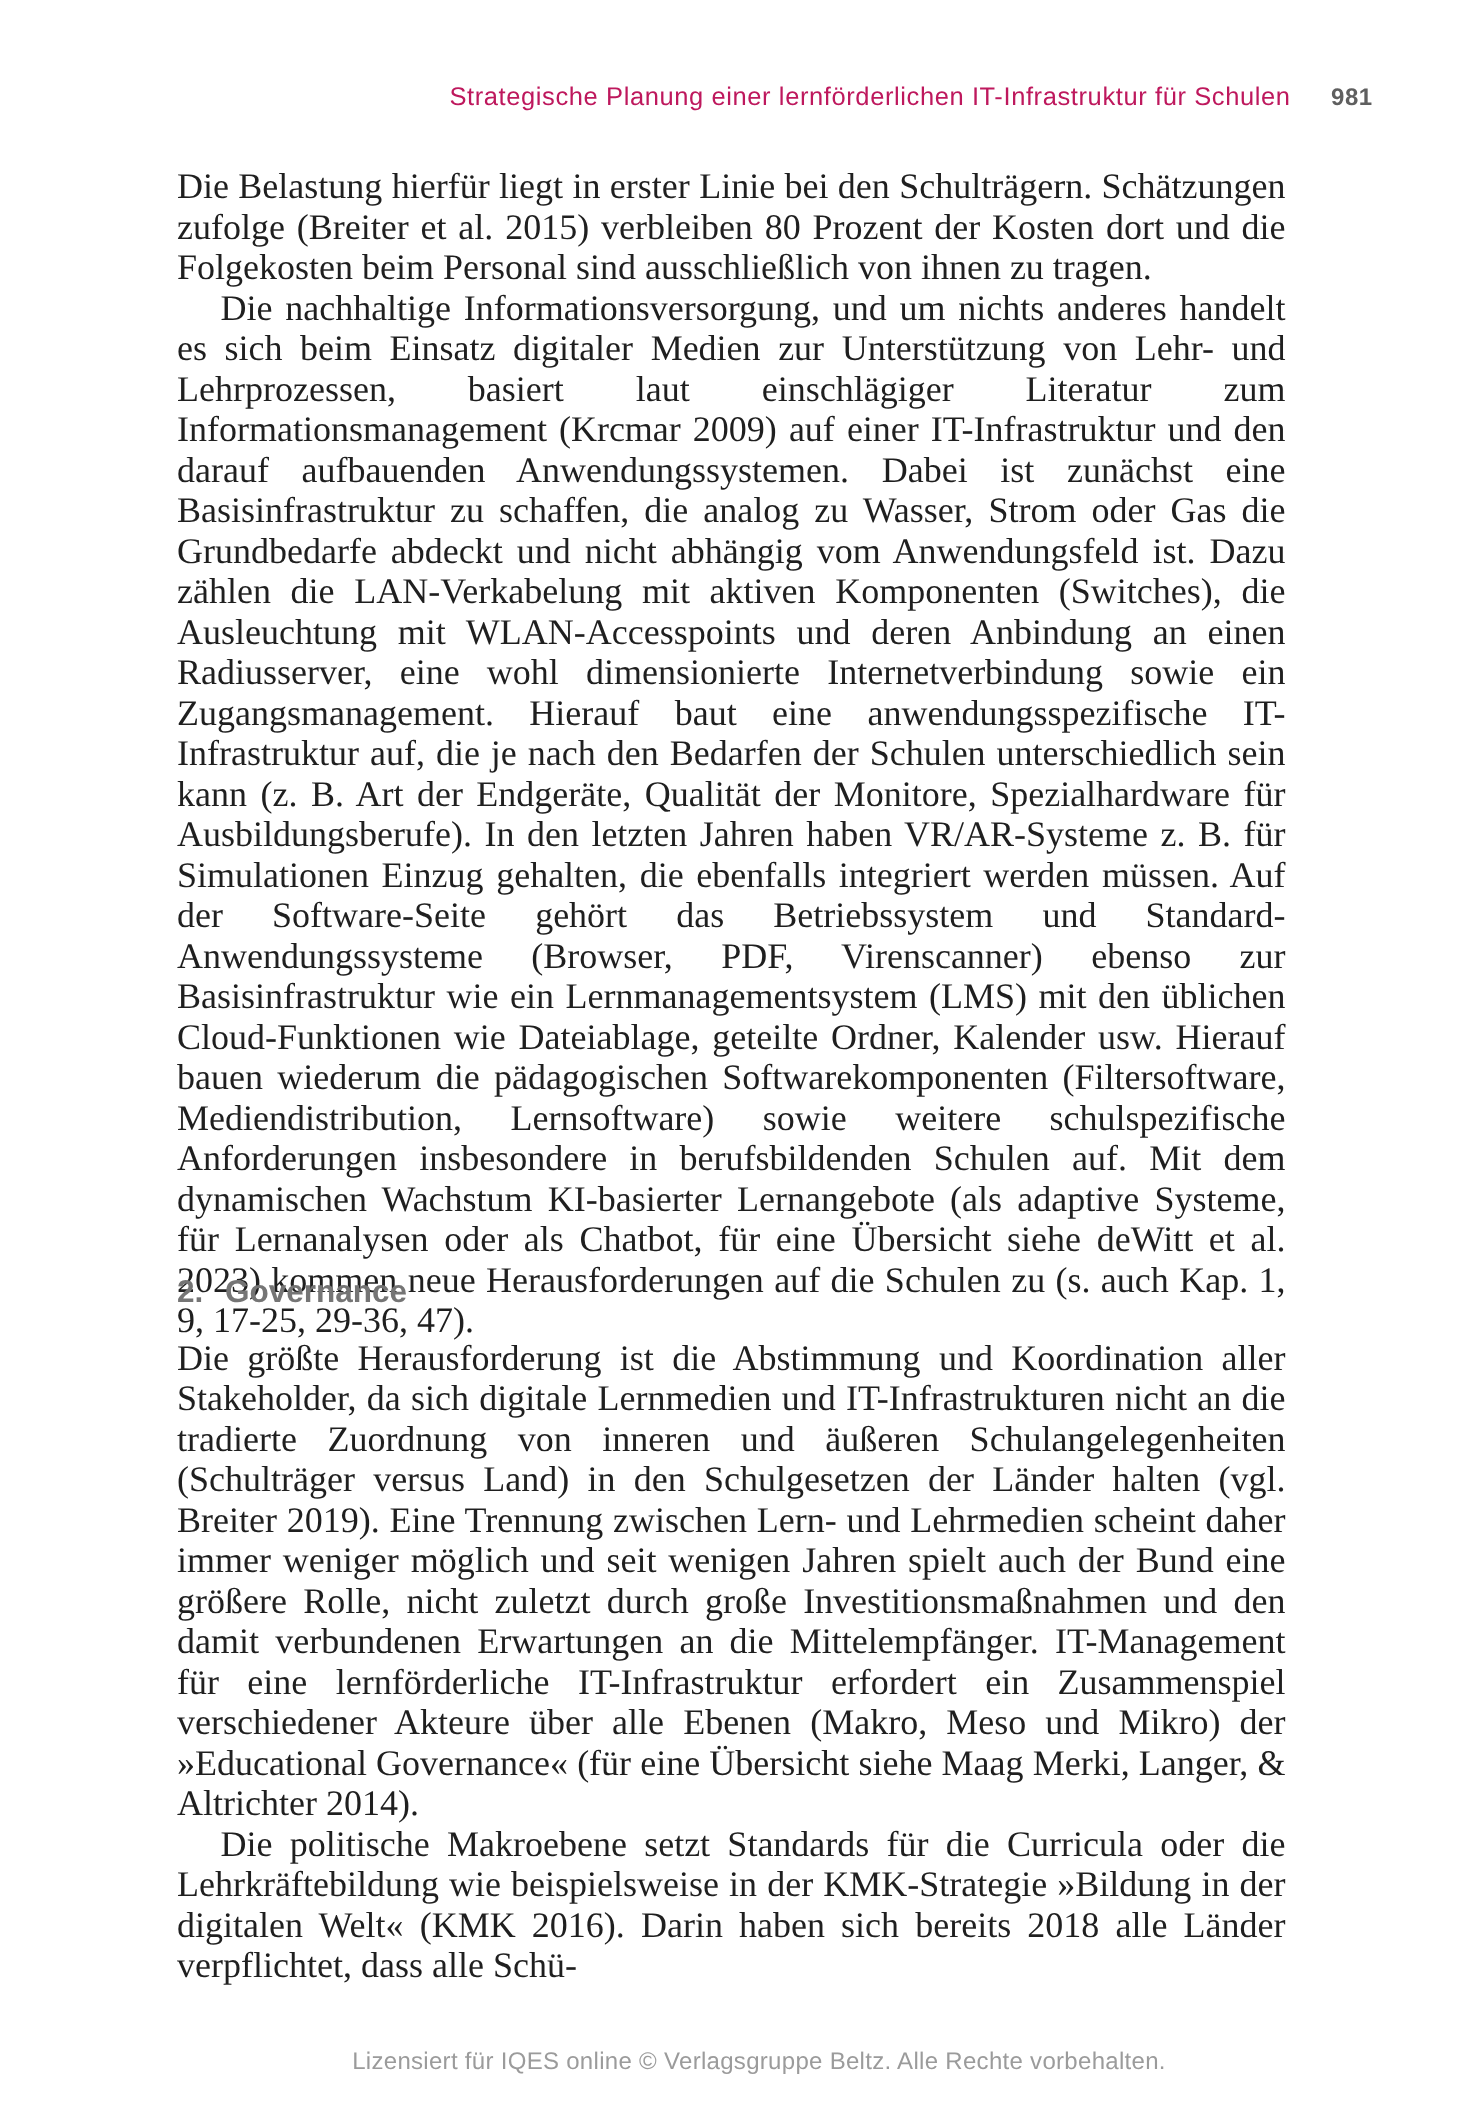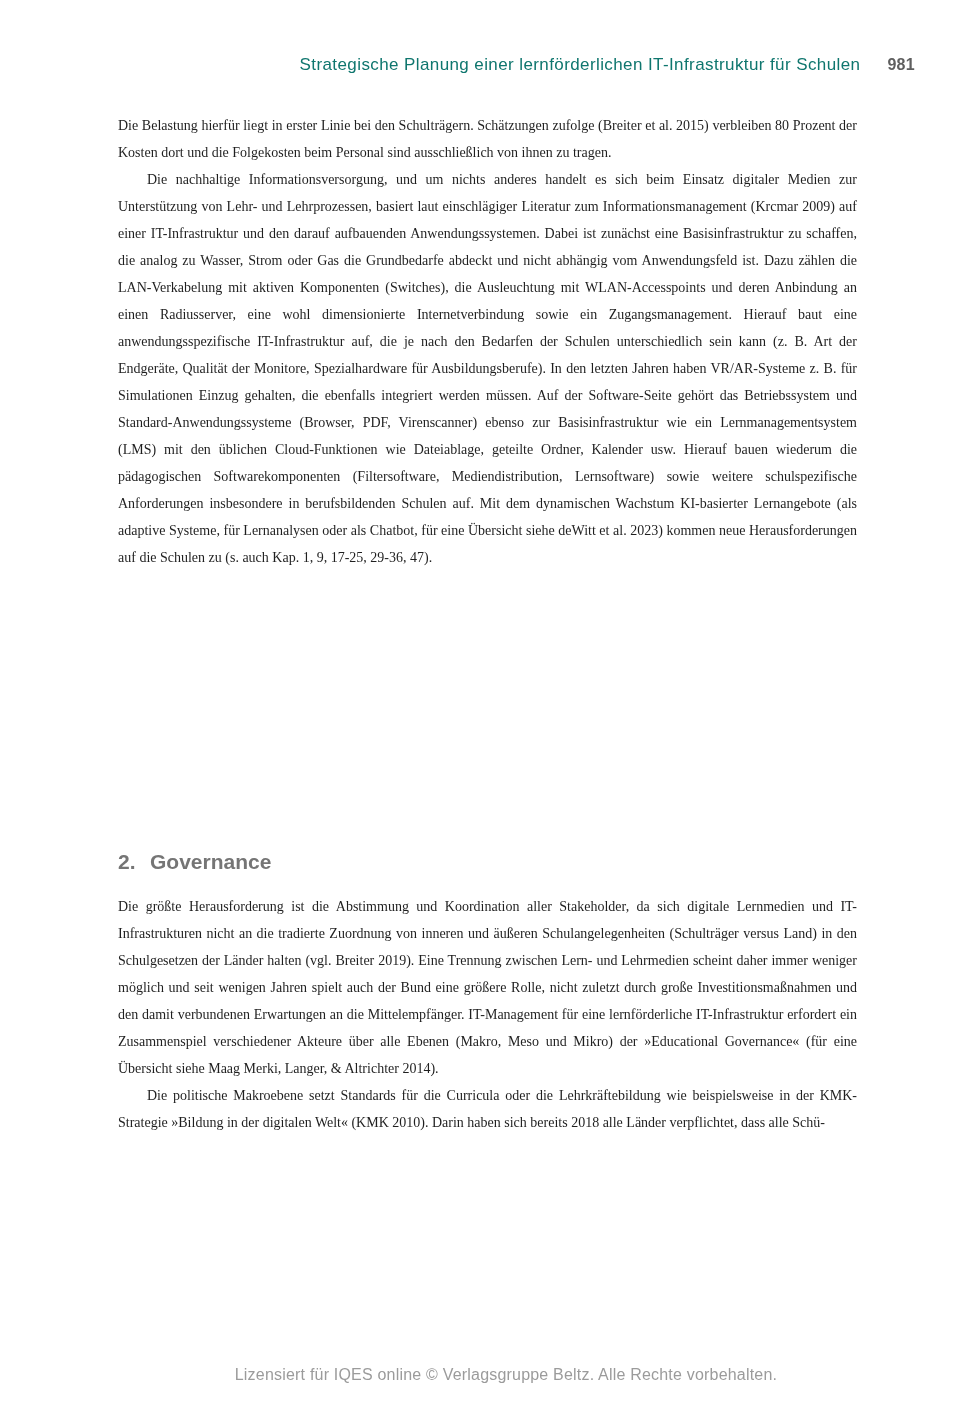--- a/index.html
+++ b/index.html
@@ -22,41 +22,41 @@
     top: 55px;
     right: 59px;
     display: flex;
     align-items: baseline;
     gap: 27px;
     font-family: "Liberation Sans", "DejaVu Sans", sans-serif;
     white-space: nowrap;
   }
   .running-title {
     font-size: 17px;
-    color: #0f766e;
+    color: #be185d;
     letter-spacing: 0.4px;
   }
   .page-number {
     font-size: 16px;
     font-weight: 700;
     color: #5f5f5f;
     letter-spacing: 0.3px;
   }
 
   
   .content {
     position: absolute;
     left: 118px;
     top: 112px;
     width: 739px;
     color: #1f1f1f;
   }
   .content p {
     margin: 0;
-    font-size: 14px;
+    font-size: 24px;
     line-height: 27px;
     text-align: justify;
     hyphens: auto;
     -webkit-hyphens: auto;
   }
   .p-indent {
     text-indent: 29px;
   }
 
   .block-top {
@@ -124,21 +124,21 @@
 
     <div class="block-section">
       <div class="section-heading">
         <span class="heading-number">2.</span>
         <span class="heading-text">
           <span>Governance</span>
         </span>
       </div>
 
       <p>Die größte Herausforderung ist die Abstimmung und Koordination aller Stakeholder, da sich digitale Lernmedien und IT-Infrastrukturen nicht an die tradierte Zuordnung von inneren und äußeren Schulangelegenheiten (Schulträger versus Land) in den Schulgesetzen der Länder halten (vgl. Breiter 2019). Eine Trennung zwischen Lern- und Lehrmedien scheint daher immer weniger möglich und seit wenigen Jahren spielt auch der Bund eine größere Rolle, nicht zuletzt durch große Investitionsmaßnahmen und den damit verbundenen Erwartungen an die Mittelempfänger. IT-Management für eine lernförderliche IT-Infrastruktur erfordert ein Zusammenspiel verschiedener Akteure über alle Ebenen (Makro, Meso und Mikro) der »Educational Governance« (für eine Übersicht siehe Maag Merki, Langer, &amp; Altrichter 2014).</p>
-      <p class="p-indent">Die politische Makroebene setzt Standards für die Curricula oder die Lehrkräftebildung wie beispielsweise in der KMK-Strategie »Bildung in der digitalen Welt« (KMK 2010). Darin haben sich bereits 2018 alle Länder verpflichtet, dass alle Schü-</p>
+      <p class="p-indent">Die politische Makroebene setzt Standards für die Curricula oder die Lehrkräftebildung wie beispielsweise in der KMK-Strategie »Bildung in der digitalen Welt« (KMK 2016). Darin haben sich bereits 2018 alle Länder verpflichtet, dass alle Schü-</p>
     </div>
 
   </div>
 
   <div class="page-footer">
     <span>Lizensiert für IQES online © Verlagsgruppe Beltz. Alle Rechte vorbehalten.</span>
   </div>
 
 </div>
 

